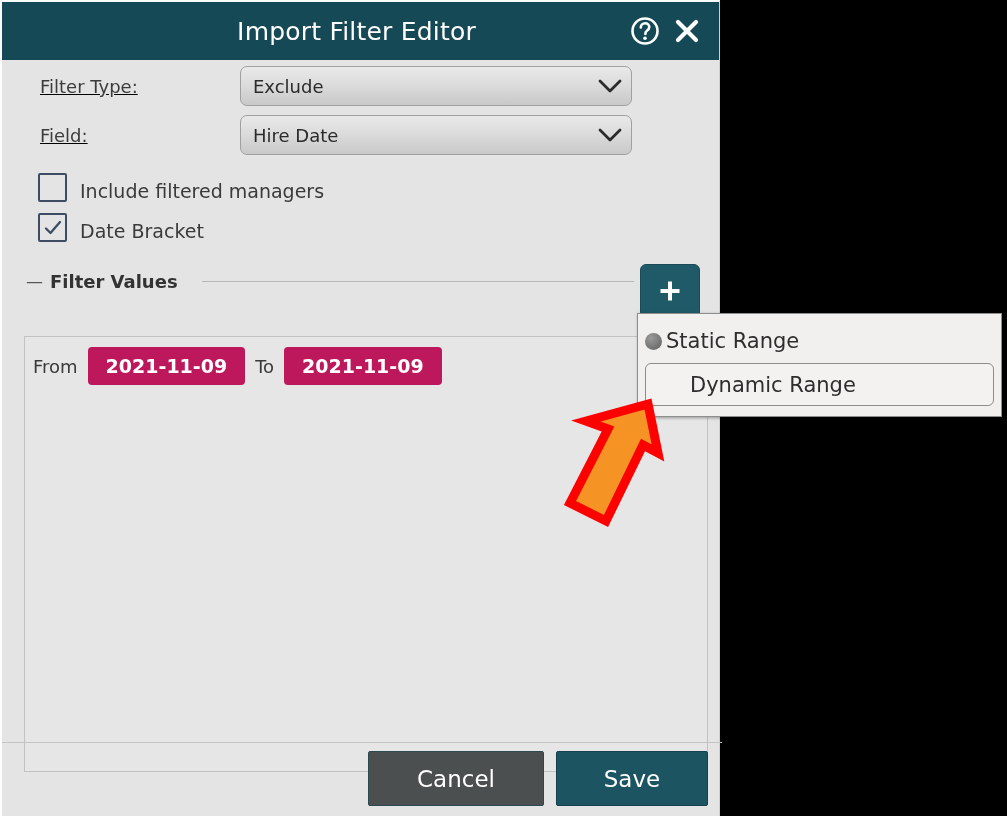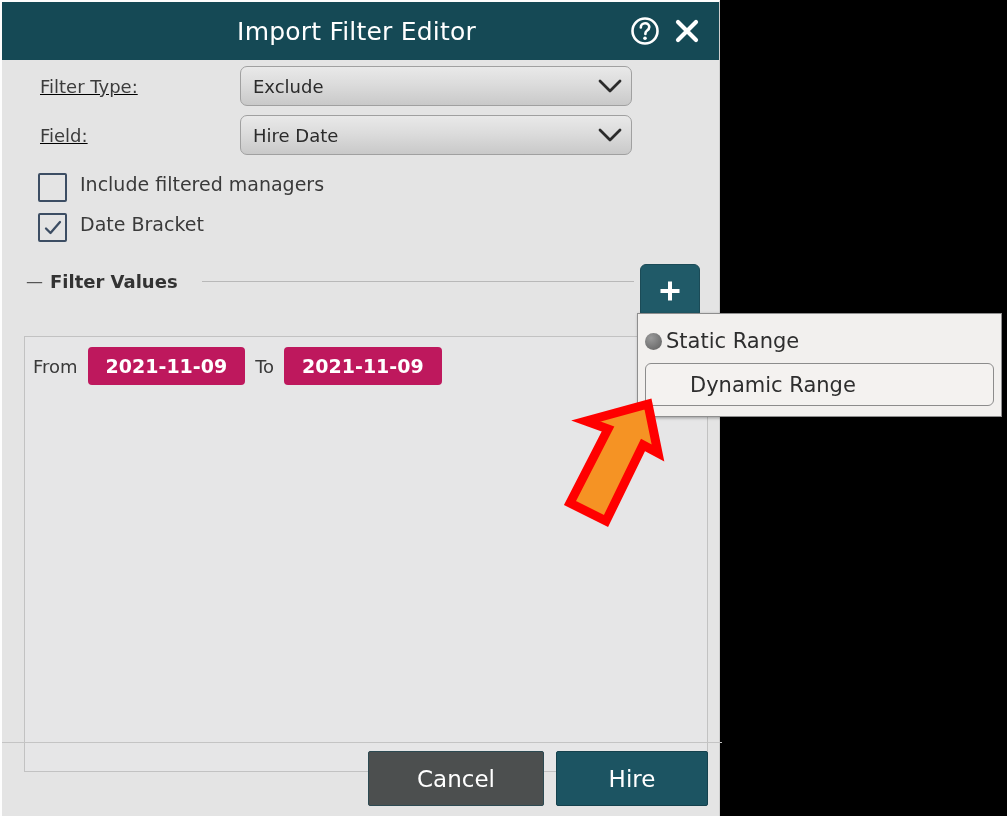--- a/index.html
+++ b/index.html
@@ -98,21 +98,21 @@
     display: flex;
     align-items: center;
     justify-content: center;
   }
 
   
   .cbrow {
     position: absolute;
     left: 36px;
     display: flex;
-    align-items: flex-start;
+    align-items: flex-end;
     cursor: pointer;
   }
   .cbbox {
     width: 29px;
     height: 29px;
     box-sizing: border-box;
     border: 2px solid #3c4d63;
     background: #e4e4e4;
     border-radius: 2px;
     display: flex;
@@ -376,21 +376,21 @@
     <div id="range-row">
       <span class="range-label">From</span>
       <span class="date-chip">2021-11-09</span>
       <span class="range-label">To</span>
       <span class="date-chip">2021-11-09</span>
     </div>
   </div>
 
   <div id="footer-sep"></div>
   <div class="footer-btn" id="cancel-btn">Cancel</div>
-  <div class="footer-btn" id="save-btn">Hire</div>
+  <div class="footer-btn" id="save-btn">Save</div>
 </div>
 
 <div id="popup-menu">
   <div class="menu-item" id="menu-static">
     <span class="radio-dot"></span>
     <span>Static Range</span>
   </div>
   <div class="menu-item" id="menu-dynamic">
     <span>Dynamic Range</span>
   </div>

